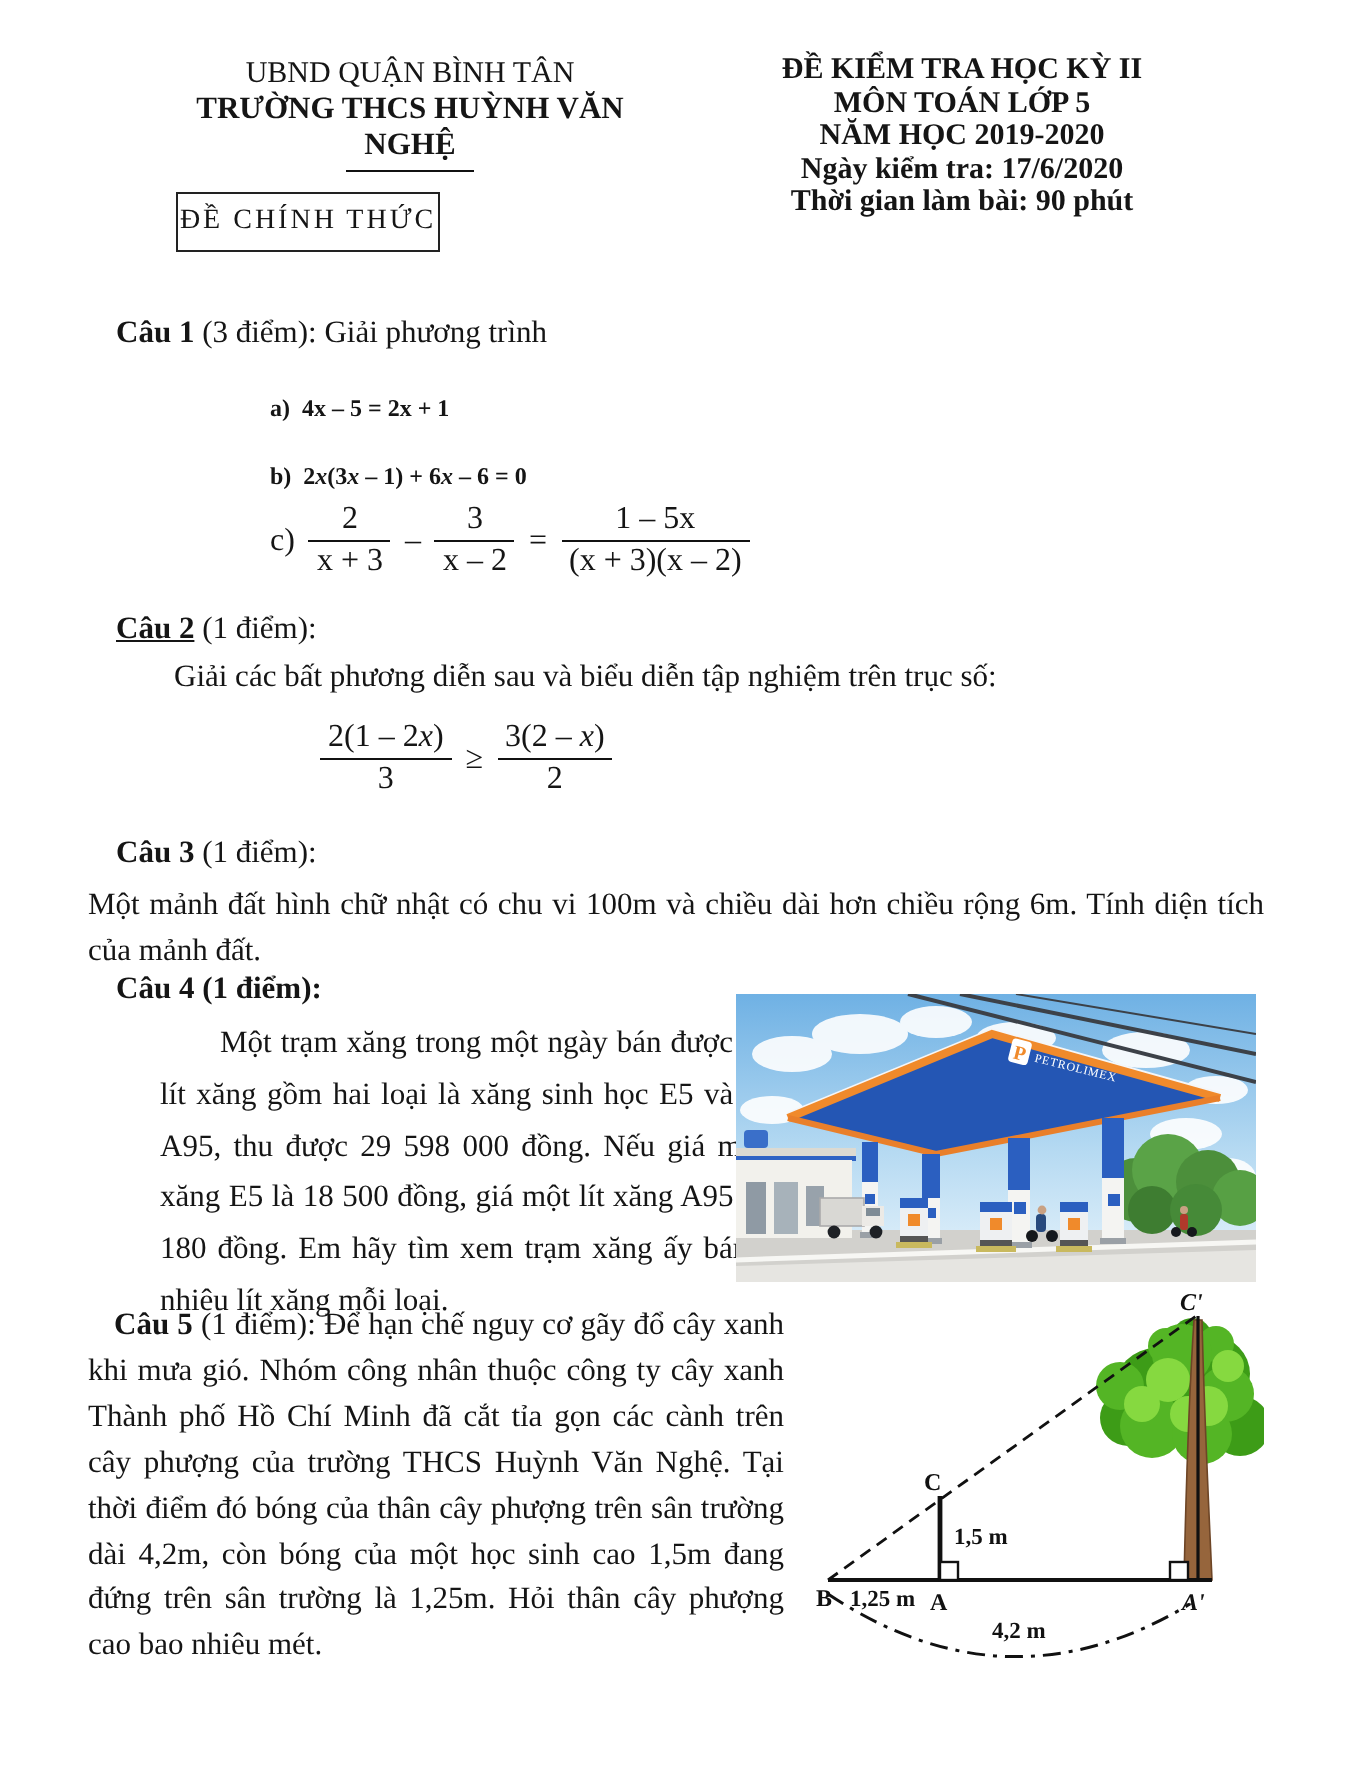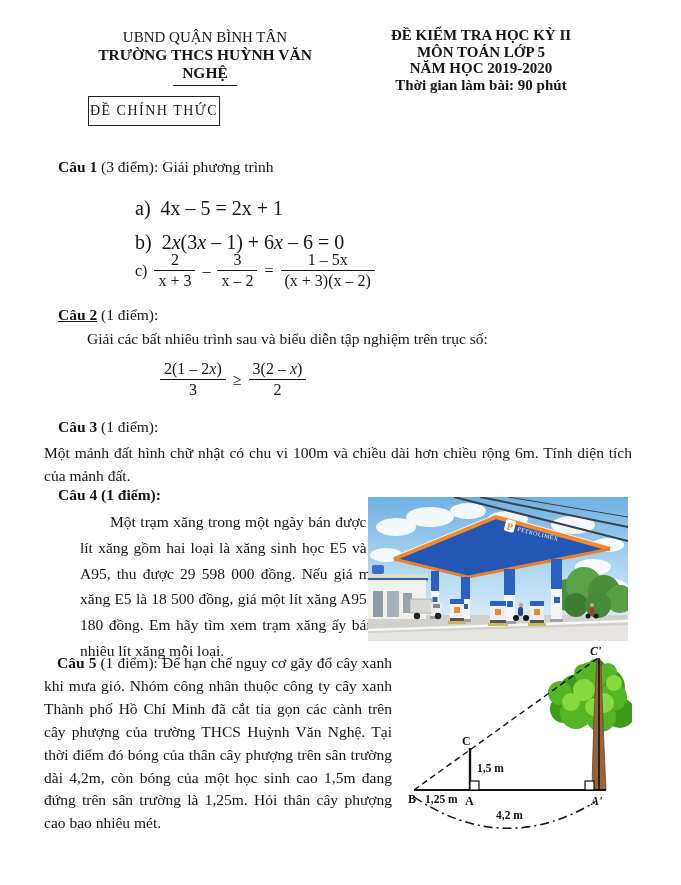--- a/index.html
+++ b/index.html
@@ -20,21 +20,21 @@
   .official-box{
     left:88px;top:96px;width:130px;height:28px;border:1.6px solid #222;
     display:flex;align-items:center;justify-content:center;
     font-size:14px;letter-spacing:1.5px;
   }
 
   .q-head{font-size:15.5px;}
   .q-head .qn{font-weight:bold;}
   .q-head .qn.u{text-decoration:underline;}
 
-  .eq{font-size:20px;}
+  .eq{font-size:12px;font-weight:bold;}
   .eq-row{display:flex;align-items:center;gap:7px;font-size:16px;}
   .frac{display:inline-block;text-align:center;vertical-align:middle;line-height:1.15;}
   .frac .num{display:block;padding:0 4px 1px 4px;border-bottom:1.3px solid #111;}
   .frac .den{display:block;padding:1px 4px 0 4px;}
   .it{font-style:italic;}
 
   .para{font-size:15.5px;}
   .cau3-text{left:44px;top:441px;width:588px;line-height:23px;}
   .cau4-text{left:44px;top:509px;width:322px;line-height:25.8px;text-indent:30px;margin-left:36px;}
   .cau5-text{left:44px;top:652px;width:348px;line-height:22.9px;text-indent:13px;}
@@ -55,20 +55,21 @@
   <div class="abs hdr-left center">
     <div>UBND QUẬN BÌNH TÂN</div>
     <div class="school">TRƯỜNG THCS HUỲNH VĂN NGHỆ</div>
     <div class="hdr-rule"></div>
   </div>
 
   <div class="abs hdr-right center">
     <div>ĐỀ KIỂM TRA HỌC KỲ II</div>
     <div>MÔN TOÁN LỚP 5</div>
     <div>NĂM HỌC 2019-2020</div>
+    <div>Ngày kiểm tra: 17/6/2020</div>
     <div>Thời gian làm bài: 90 phút</div>
   </div>
 
   <div class="abs q-head" style="left:58px;top:158px;text-align:center;">
     <span class="qn">Câu 1</span><span> (3 điểm): Giải phương trình</span>
   </div>
   <div class="abs eq" style="left:135px;top:197px;">
     <span>a)</span>&nbsp;&nbsp;<span>4x – 5 = 2x + 1</span>
   </div>
   <div class="abs eq" style="left:135px;top:231px;">
@@ -88,21 +89,21 @@
     <span>=</span>
     <span class="frac">
         <span class="num">1 – 5x</span>
         <span class="den">(x + 3)(x – 2)</span>
       </span>
   </div>
 
   <div class="abs q-head" style="left:58px;top:306px;">
     <span class="qn u">Câu 2</span><span> (1 điểm):</span>
   </div>
-  <div class="abs para" style="left:87px;top:330px;">Giải các bất nhiêu trình sau và biểu diễn tập nghiệm trên trục số:</div>
+  <div class="abs para" style="left:87px;top:330px;">Giải các bất phương diễn sau và biểu diễn tập nghiệm trên trục số:</div>
   <div class="abs eq-row" style="left:160px;top:360px;">
     <span class="frac">
         <span class="num"><span>2(1 – 2</span><span class="it">x</span><span>)</span></span>
         <span class="den">3</span>
       </span>
     <span>≥</span>
     <span class="frac">
         <span class="num"><span>3(2 – </span><span class="it">x</span><span>)</span></span>
         <span class="den">2</span>
       </span>

